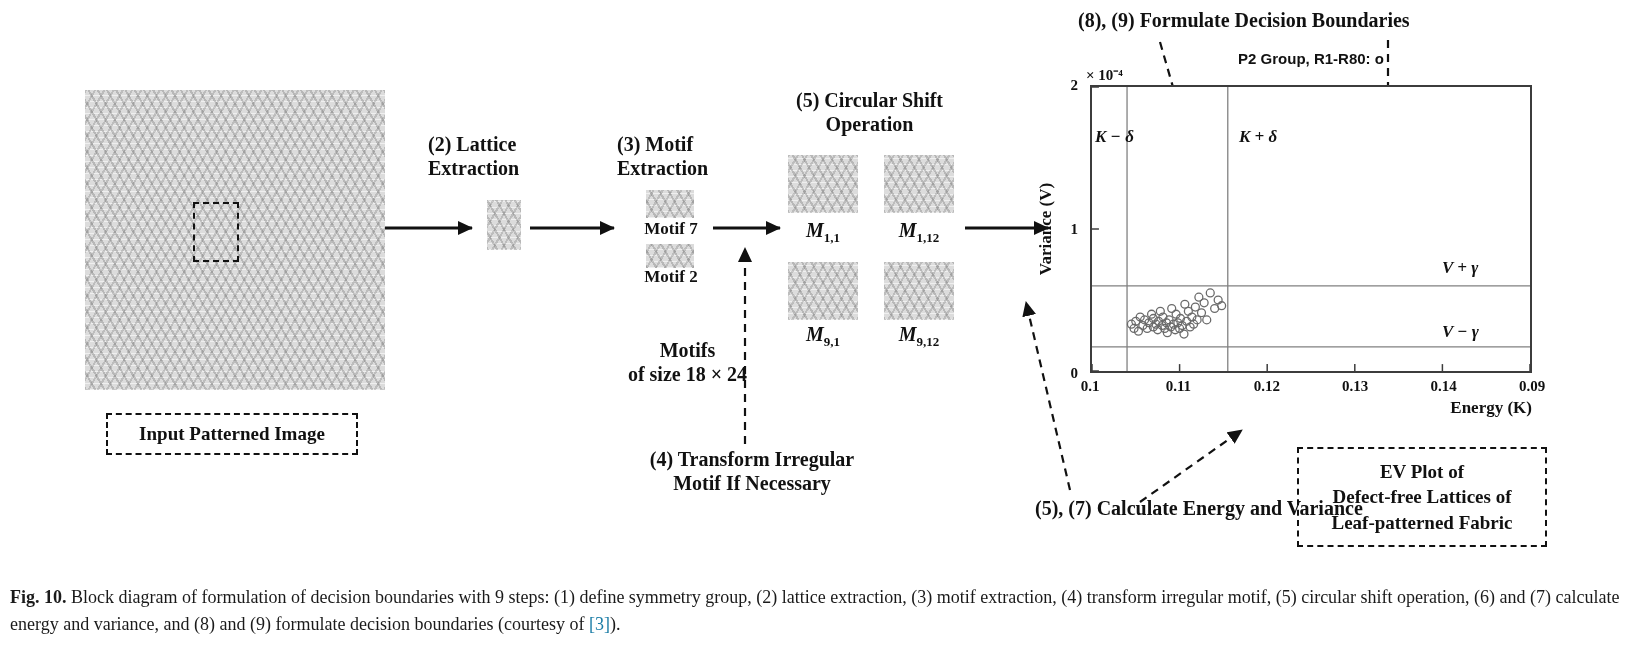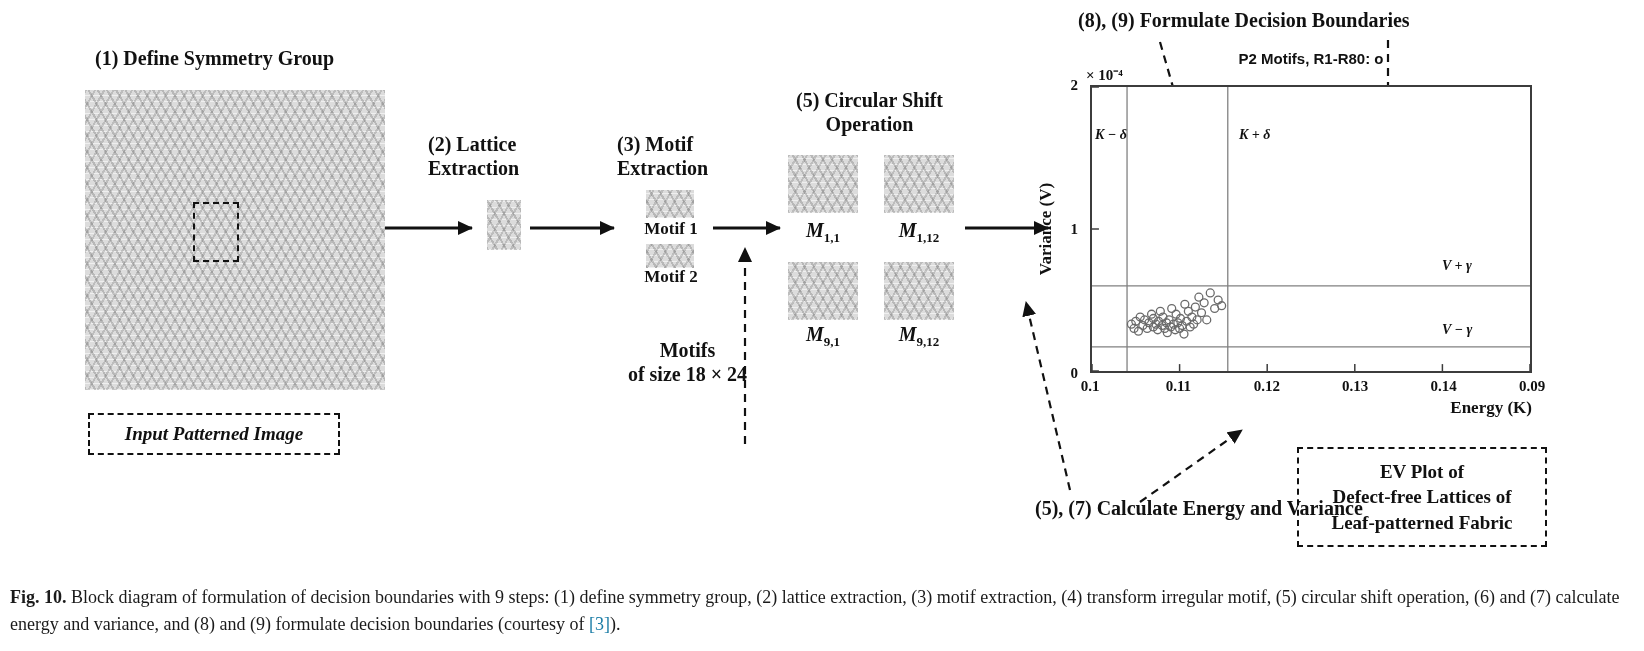--- a/index.html
+++ b/index.html
@@ -17,41 +17,41 @@
   .fabric{position:absolute;left:85px;top:90px;width:300px;height:300px;}
   .selection{position:absolute;left:108px;top:112px;width:46px;height:60px;border:2px dashed #111;background:transparent;}
   .thumb{position:absolute;}
   .lattice-thumb{left:487px;top:200px;width:34px;height:50px;}
   .motif1-thumb{left:646px;top:190px;width:48px;height:28px;}
   .motif2-thumb{left:646px;top:244px;width:48px;height:24px;}
   .m-thumb{width:70px;height:58px;}
   .m11t{left:788px;top:155px;}  .m112t{left:884px;top:155px;}
   .m91t{left:788px;top:262px;}  .m912t{left:884px;top:262px;}
   .dashedbox{position:absolute;border:2px dashed #111;display:flex;align-items:center;justify-content:center;text-align:center;font-weight:bold;}
-  .inputbox{left:88px;top:413px;width:252px;height:42px;font-size:19px;font-style:italic;}
+  .inputbox{left:106px;top:413px;width:252px;height:42px;font-size:19px;}
   .evbox{left:1297px;top:447px;width:250px;height:100px;font-size:19px;line-height:1.35;}
   .step1{left:95px;top:46px;}
   .step2{left:428px;top:132px;}
   .lattice-cap{left:415px;top:282px;width:160px;text-align:center;}
   .step3{left:617px;top:132px;}
   .motif-lbl{position:absolute;font-size:17px;font-weight:bold;width:70px;text-align:center;}
   .motif1-lbl{left:636px;top:219px;}
   .motif2-lbl{left:636px;top:267px;}
   .motifs-cap{left:595px;top:338px;width:185px;text-align:center;}
   .step4{left:622px;top:447px;width:260px;text-align:center;}
   .step5{left:772px;top:88px;width:195px;text-align:center;}
   .step89{left:1078px;top:8px;}
   .step67{left:1035px;top:496px;}
   .mlabel{position:absolute;width:70px;text-align:center;font-size:20px;font-weight:bold;}
   .mlabel sub{font-size:13px;}
   .m11l{left:788px;top:219px;} .m112l{left:884px;top:219px;}
   .m91l{left:788px;top:323px;} .m912l{left:884px;top:323px;}
   .plot-frame{position:absolute;left:1090px;top:85px;width:442px;height:288px;border:2px solid #3c3c3c;background:#fff;}
   .plot-frame svg{position:absolute;inset:0;width:100%;height:100%;}
-  .blabel{position:absolute;font-style:italic;font-weight:bold;font-size:14px;white-space:nowrap;font-family:Liberation Serif, serif;}
+  .blabel{position:absolute;font-style:italic;font-weight:bold;font-size:17px;white-space:nowrap;font-family:Liberation Serif, serif;}
   .kminus{left:3px;top:40px;}
   .kplus{left:147px;top:40px;}
   .vplus{left:350px;top:171px;}
   .vminus{left:350px;top:235px;}
   .plot-title{position:absolute;left:1090px;top:50px;width:442px;text-align:center;font-family:"Liberation Sans",sans-serif;font-weight:bold;font-size:15px;}
   .scale-label{position:absolute;left:1086px;top:64px;font-weight:bold;font-size:15px;}
   .ylab{position:absolute;left:1046px;top:229px;transform:translate(-50%,-50%) rotate(-90deg);font-weight:bold;font-size:17px;white-space:nowrap;}
   .xlab{position:absolute;left:1090px;top:398px;width:442px;text-align:right;font-weight:bold;font-size:17px;}
   .yticks{position:absolute;left:1052px;top:85px;width:30px;height:288px;}
   .ytick{position:absolute;right:4px;transform:translateY(-50%);font-weight:bold;font-size:15px;}
@@ -76,65 +76,68 @@
     <line x1="530" y1="228" x2="614" y2="228" stroke="#111" stroke-width="3" marker-end="url(#ah)"></line>
     <line x1="713" y1="228" x2="780" y2="228" stroke="#111" stroke-width="3" marker-end="url(#ah)"></line>
     <line x1="965" y1="228" x2="1048" y2="228" stroke="#111" stroke-width="3" marker-end="url(#ah)"></line>
     <line x1="745" y1="444" x2="745" y2="248" stroke="#111" stroke-width="2.2" stroke-dasharray="8 6" marker-end="url(#ah)"></line>
     <line x1="1160" y1="42" x2="1194" y2="160" stroke="#111" stroke-width="2.2" stroke-dasharray="8 6" marker-end="url(#ah)"></line>
     <line x1="1388" y1="40" x2="1388" y2="276" stroke="#111" stroke-width="2.2" stroke-dasharray="8 6" marker-end="url(#ah)"></line>
     <line x1="1070" y1="490" x2="1026" y2="302" stroke="#111" stroke-width="2.2" stroke-dasharray="8 6" marker-end="url(#ah)"></line>
     <line x1="1140" y1="502" x2="1242" y2="430" stroke="#111" stroke-width="2.2" stroke-dasharray="8 6" marker-end="url(#ah)"></line>
   </svg>
 
-  <div class="lbl step1">(1) Define Symmetry Group</div>
   <div class="texture fabric">
     <div class="selection"></div>
   </div>
   <div class="dashedbox inputbox">
     <span>Input Patterned Image</span>
   </div>
 
   <div class="lbl step2">
     <span>(2) Lattice</span><br>
     <span>Extraction</span>
   </div>
   <div class="texture thumb lattice-thumb"></div>
 
   <div class="lbl step3">
     <span>(3) Motif</span><br>
     <span>Extraction</span>
   </div>
   <div class="texture thumb motif1-thumb"></div>
-  <div class="motif-lbl motif1-lbl">Motif 1</div>
+  <div class="motif-lbl motif1-lbl">Motif 7</div>
   <div class="texture thumb motif2-thumb"></div>
   <div class="motif-lbl motif2-lbl">Motif 2</div>
   <div class="lbl motifs-cap">
     <span>Motifs</span><br>
     <span>of size 18 × 24</span>
   </div>
 
+  <div class="lbl step4">
+    <span>(4) Transform Irregular</span><br>
+    <span>Motif If Necessary</span>
+  </div>
 
   <div class="lbl step5">
     <span>(5) Circular Shift</span><br>
     <span>Operation</span>
   </div>
   <div class="texture thumb m-thumb m11t"></div>
   <div class="texture thumb m-thumb m112t"></div>
   <div class="texture thumb m-thumb m91t"></div>
   <div class="texture thumb m-thumb m912t"></div>
   <div class="mlabel m11l"><i>M</i><sub>1,1</sub></div>
   <div class="mlabel m112l"><i>M</i><sub>1,12</sub></div>
   <div class="mlabel m91l"><i>M</i><sub>9,1</sub></div>
   <div class="mlabel m912l"><i>M</i><sub>9,12</sub></div>
 
   <div class="lbl step89">(8), (9) Formulate Decision Boundaries</div>
   <div class="lbl step67">(5), (7) Calculate Energy and Variance</div>
 
-  <div class="plot-title">P2 Motifs, R1-R80: o</div>
+  <div class="plot-title">P2 Group, R1-R80: o</div>
   <div class="scale-label">× 10⁻⁴</div>
   <div class="ylab">Variance (V)</div>
   <div class="yticks">
       <span class="ytick" style="top: 100%;">0</span>
       <span class="ytick" style="top: 50%;">1</span>
       <span class="ytick" style="top: 0%;">2</span>
     </div>
   <div class="plot-frame">
     <svg preserveAspectRatio="none" viewBox="0 0 442 288">
         <line x1="35.359999999999914" y1="0" x2="35.359999999999914" y2="288" stroke="#808080" stroke-width="1.3"></line>

